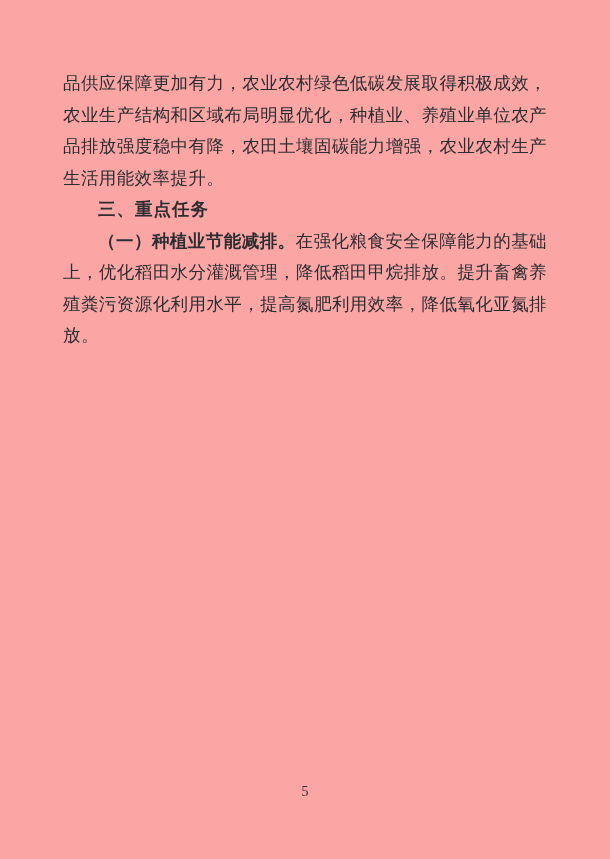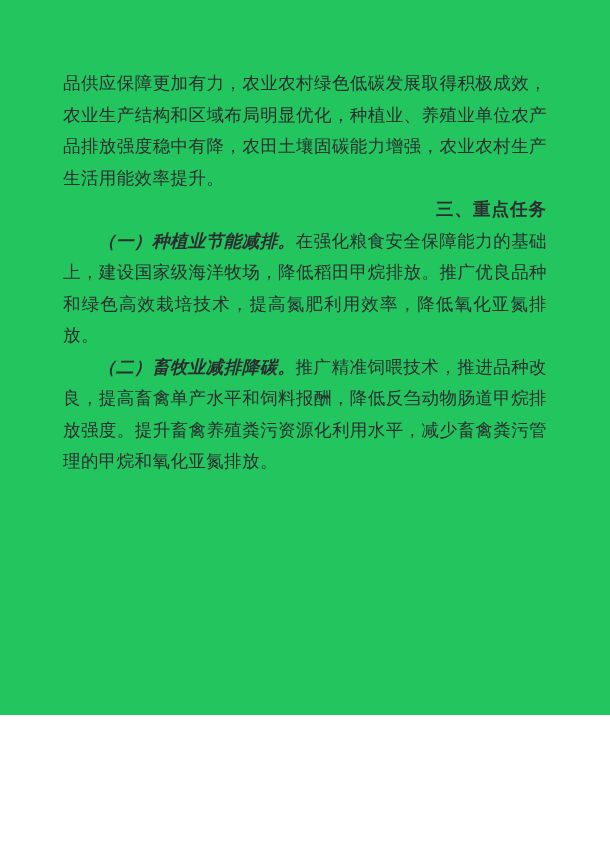--- a/index.html
+++ b/index.html
@@ -3,22 +3,22 @@
 <meta charset="utf-8">
 <style>
   html, body {
     margin: 0;
     padding: 0;
     background: #ffffff;
   }
   .page {
     position: relative;
     width: 610px;
-    height: 715px;
-    background: #22c55e;
+    height: 859px;
+    background: #fca5a5;
     overflow: hidden;
     font-family: "Liberation Serif", "DejaVu Serif", serif;
     color: #2b2d31;
   }
   .content {
     position: absolute;
     left: 63px;
     top: 68px;
     width: 484px;
   }
@@ -30,27 +30,26 @@
     text-align: justify;
     text-justify: inter-ideograph;
     text-indent: 2em;
     word-break: break-all;
   }
   .para.no-indent {
     text-indent: 0;
   }
   .para.heading {
     font-weight: bold;
-    text-align: right;
+    text-align: left;
     font-family: "Liberation Sans", "DejaVu Sans", sans-serif;
     letter-spacing: 1px;
   }
   .lead {
     font-weight: bold;
-    font-style: italic;
   }
   .page-number {
     position: absolute;
     left: 0;
     right: 0;
     top: 783px;
     text-align: center;
     font-size: 14px;
     line-height: 18px;
     color: #2b2d31;
@@ -61,21 +60,20 @@
 <body>
 
 <div class="page">
   <div class="content">
 
     <p class="para no-indent">品供应保障更加有力，农业农村绿色低碳发展取得积极成效，农业生产结构和区域布局明显优化，种植业、养殖业单位农产品排放强度稳中有降，农田土壤固碳能力增强，农业农村生产生活用能效率提升。</p>
 
 
     <p class="para heading">三、重点任务</p>
 
-    <p class="para"><span class="lead">（一）种植业节能减排。</span><span>在强化粮食安全保障能力的基础上，建设国家级海洋牧场，降低稻田甲烷排放。推广优良品种和绿色高效栽培技术，提高氮肥利用效率，降低氧化亚氮排放。</span></p>
+    <p class="para"><span class="lead">（一）种植业节能减排。</span><span>在强化粮食安全保障能力的基础上，优化稻田水分灌溉管理，降低稻田甲烷排放。提升畜禽养殖粪污资源化利用水平，提高氮肥利用效率，降低氧化亚氮排放。</span></p>
 
-    <p class="para"><span class="lead">（二）畜牧业减排降碳。</span><span>推广精准饲喂技术，推进品种改良，提高畜禽单产水平和饲料报酬，降低反刍动物肠道甲烷排放强度。提升畜禽养殖粪污资源化利用水平，减少畜禽粪污管理的甲烷和氧化亚氮排放。</span></p>
 
 
   </div>
 
   <div class="page-number">5</div>
 </div>
 
 </body></html>

